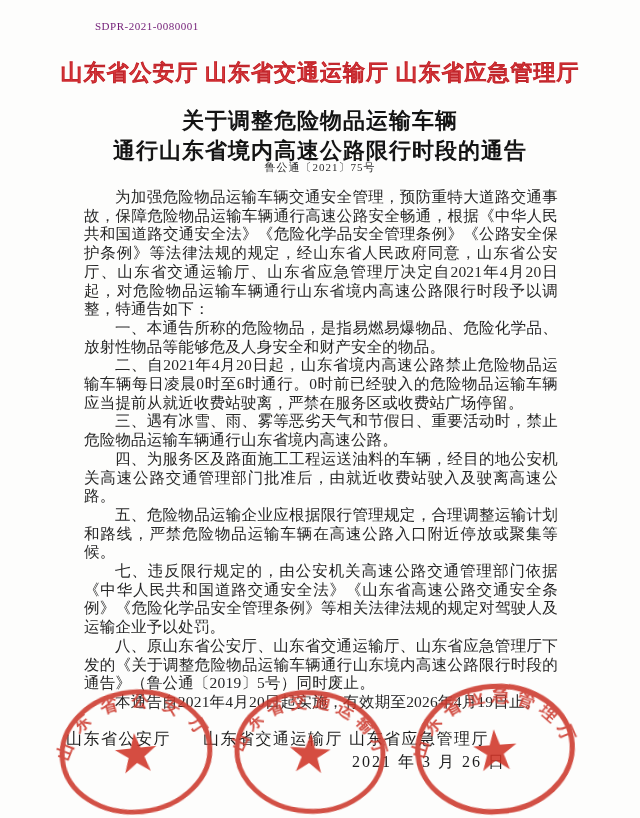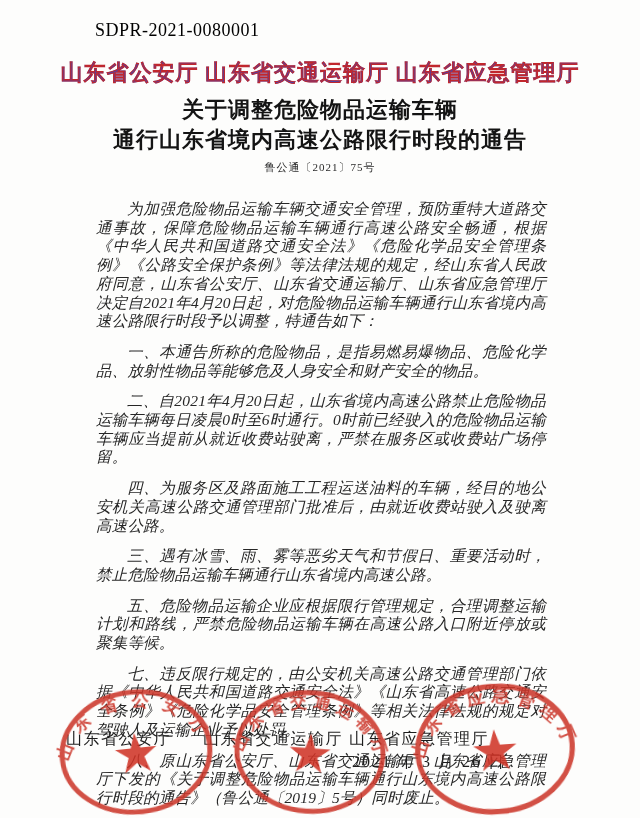--- a/index.html
+++ b/index.html
@@ -4,41 +4,41 @@
 <style>
   html,body { margin:0; padding:0; background:#e8e8e8; }
   .page {
     position:relative; width:640px; height:818px; margin:0 auto;
     background:#fdfdfc; overflow:hidden;
     font-family:"Liberation Serif","DejaVu Serif",serif;
     box-shadow:0 0 6px rgba(0,0,0,.15);
   }
   .doc-number {
     position:absolute; left:95px; top:20px;
-    font-size:18px; color:#000000; letter-spacing:.5px;
+    font-size:11px; color:#701a75; letter-spacing:.5px;
   }
   .issuers {
     position:absolute; left:0; right:0; top:58px; text-align:center;
-    font-size:22px; font-weight:bold; color:#1d4ed8; letter-spacing:1px;
+    font-size:22px; font-weight:bold; color:#ef4444; letter-spacing:1px;
     -webkit-text-stroke:.3px #c1272d;
   }
   .title {
-    position:absolute; left:0; right:0; top:95px; margin:0; text-align:center;
+    position:absolute; left:0; right:0; top:95px; margin:11px; text-align:center;
     font-size:22px; font-weight:bold; color:#141414; line-height:30px; letter-spacing:1px;
   }
   .doc-ref {
     position:absolute; left:0; right:0; top:160px; text-align:center;
     font-size:11px; color:#2a2a2a; letter-spacing:1px;
   }
   .body-text {
     position:absolute; left:84px; right:82px; top:188px;
     font-size:15.5px; line-height:18.7px; color:#262626;
     text-align:justify; letter-spacing:.2px;
   }
-  .body-text p { margin:12px; text-indent:2em;font-style:italic; }
+  .body-text p { margin:0; text-indent:2em; }
   .sig { position:absolute; z-index:1; font-size:16px; color:#1d1d1d; letter-spacing:1.5px; white-space:nowrap; }
   .sig-1 { left:66px;  top:729px; }
   .sig-2 { left:203px; top:729px; }
   .sig-3 { left:349px; top:729px; }
   .date  { left:352px; top:752px; letter-spacing:2px;text-align:center; }
   .seal  { position:absolute; z-index:2; opacity:.87; filter:blur(.3px); }
   .seal svg { display:block; width:100%; height:100%; }
   .seal-1 { left:55px;  top:686px; width:162px; height:132px; transform:rotate(-6deg); }
   .seal-2 { left:231px; top:686px; width:158px; height:132px; transform:rotate(4deg); }
   .seal-3 { left:411px; top:680px; width:168px; height:138px; transform:rotate(-4deg); }
@@ -61,22 +61,22 @@
     <span>关于调整危险物品运输车辆</span><br>
     <span>通行山东省境内高速公路限行时段的通告</span>
   </h1>
 
   <div class="doc-ref">鲁公通〔2021〕75号</div>
 
   <div class="body-text">
     <p>为加强危险物品运输车辆交通安全管理，预防重特大道路交通事故，保障危险物品运输车辆通行高速公路安全畅通，根据《中华人民共和国道路交通安全法》《危险化学品安全管理条例》《公路安全保护条例》等法律法规的规定，经山东省人民政府同意，山东省公安厅、山东省交通运输厅、山东省应急管理厅决定自2021年4月20日起，对危险物品运输车辆通行山东省境内高速公路限行时段予以调整，特通告如下：</p>
     <p>一、本通告所称的危险物品，是指易燃易爆物品、危险化学品、放射性物品等能够危及人身安全和财产安全的物品。</p>
     <p>二、自2021年4月20日起，山东省境内高速公路禁止危险物品运输车辆每日凌晨0时至6时通行。0时前已经驶入的危险物品运输车辆应当提前从就近收费站驶离，严禁在服务区或收费站广场停留。</p>
+    <p>三、遇有冰雪、雨、雾等恶劣天气和节假日、重要活动时，禁止危险物品运输车辆通行山东省境内高速公路。</p>
     <p>四、为服务区及路面施工工程运送油料的车辆，经目的地公安机关高速公路交通管理部门批准后，由就近收费站驶入及驶离高速公路。</p>
-    <p>三、遇有冰雪、雨、雾等恶劣天气和节假日、重要活动时，禁止危险物品运输车辆通行山东省境内高速公路。</p>
     <p>五、危险物品运输企业应根据限行管理规定，合理调整运输计划和路线，严禁危险物品运输车辆在高速公路入口附近停放或聚集等候。</p>
     <p>七、违反限行规定的，由公安机关高速公路交通管理部门依据《中华人民共和国道路交通安全法》《山东省高速公路交通安全条例》《危险化学品安全管理条例》等相关法律法规的规定对驾驶人及运输企业予以处罚。</p>
     <p>八、原山东省公安厅、山东省交通运输厅、山东省应急管理厅下发的《关于调整危险物品运输车辆通行山东境内高速公路限行时段的通告》（鲁公通〔2019〕5号）同时废止。</p>
     <p>本通告自2021年4月20日起实施，有效期至2026年4月19日止。</p>
   </div>
 
   <span class="sig sig-1">山东省公安厅</span>
   <span class="sig sig-2">山东省交通运输厅</span>
   <span class="sig sig-3">山东省应急管理厅</span>
   <span class="sig date">2021 年 3 月 26 日</span>

